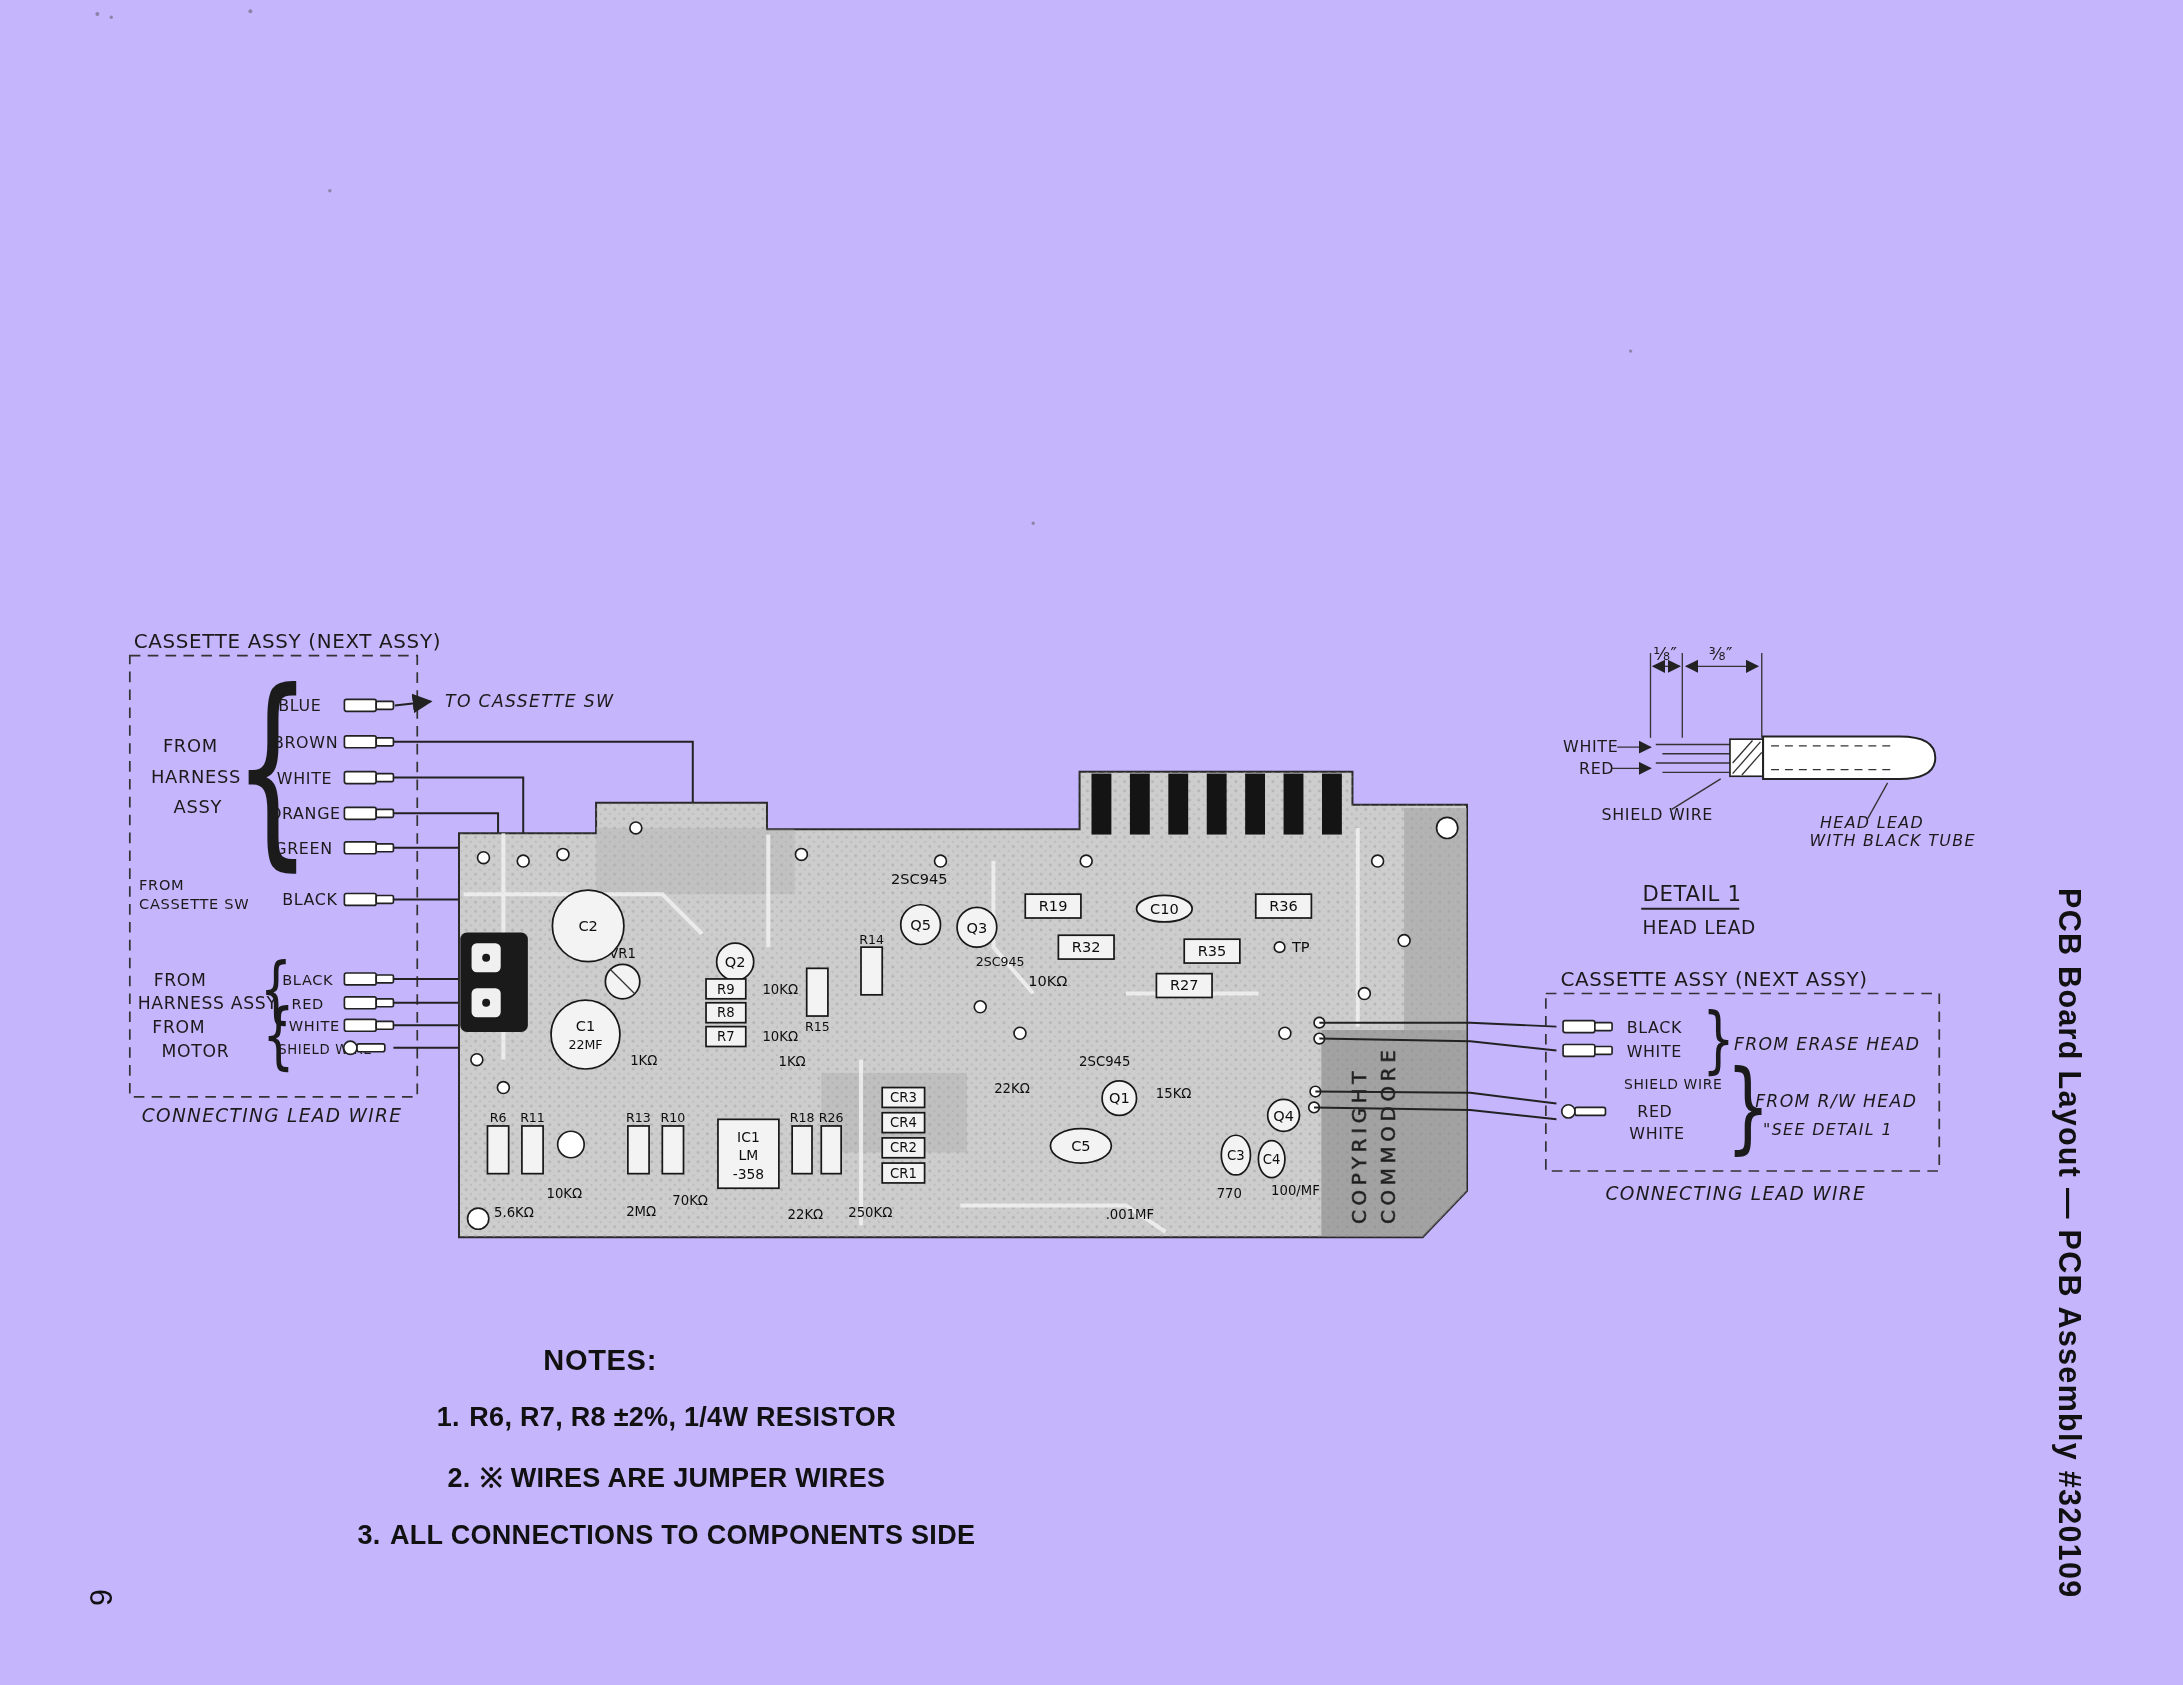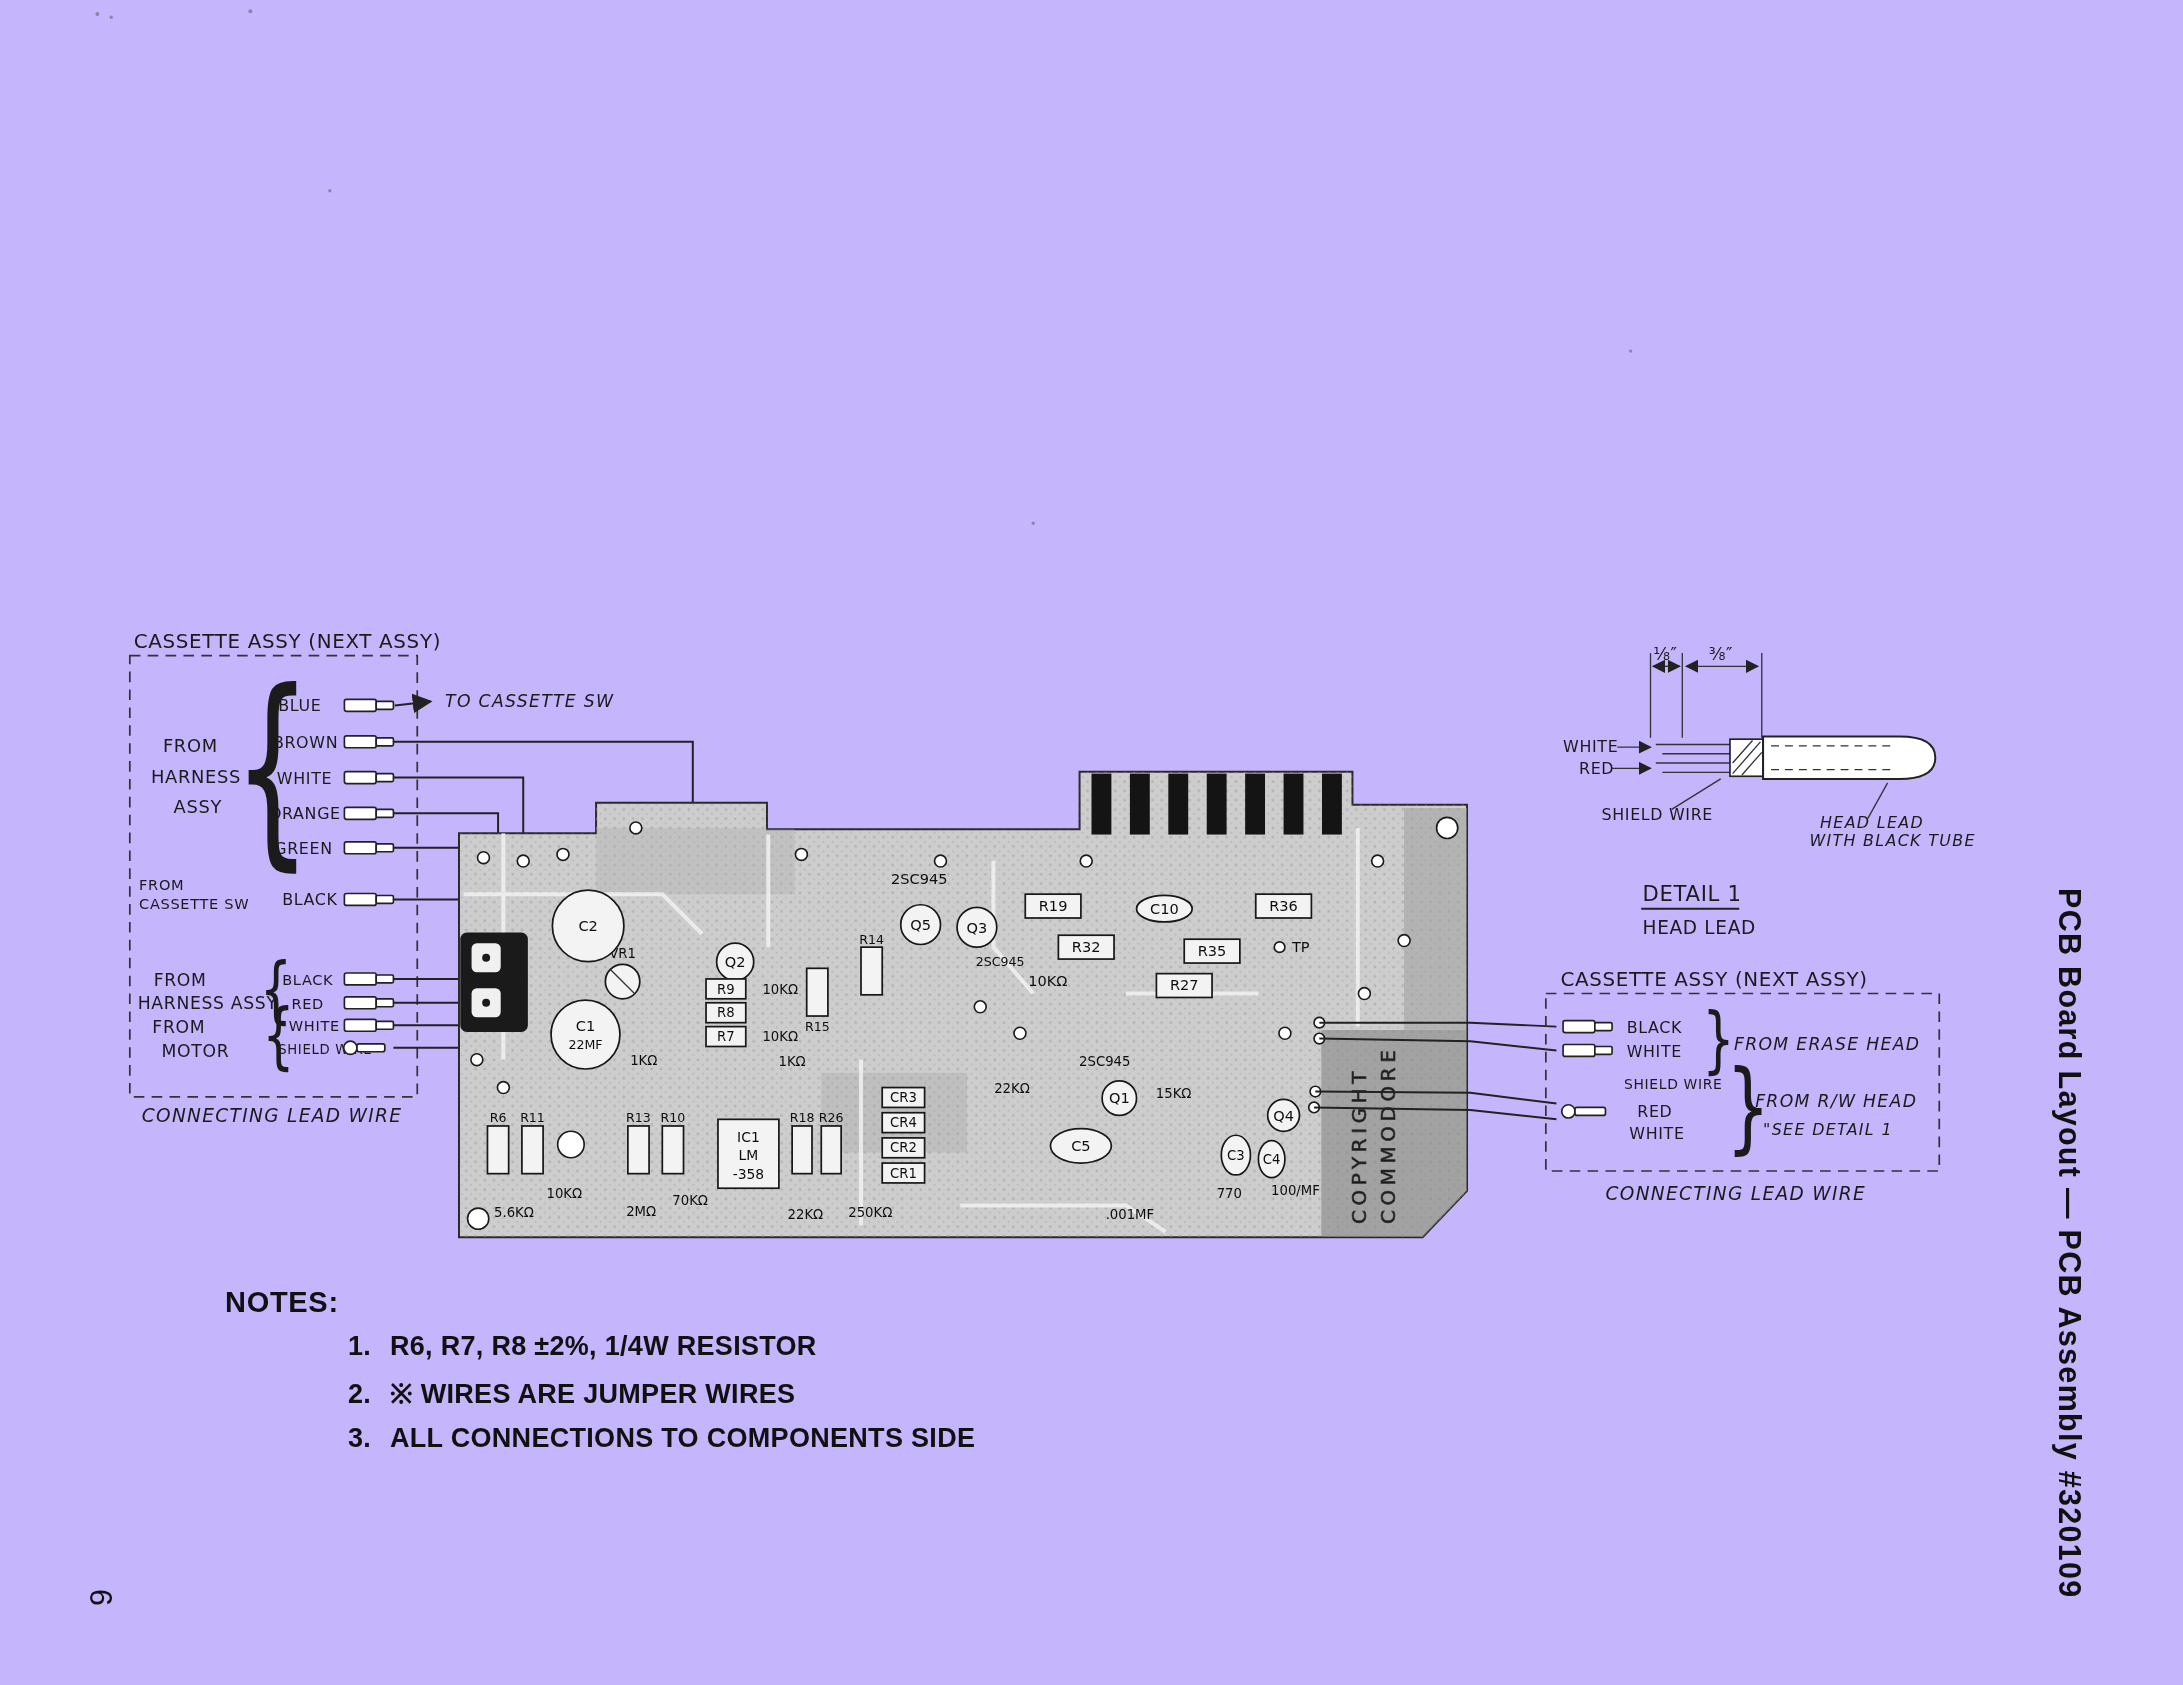--- a/index.html
+++ b/index.html
@@ -7,23 +7,23 @@
         font-family:"Liberation Sans",sans-serif;color:#111;}
   .art{position:absolute;left:0;top:0;width:2183px;height:1685px;}
   svg text{font-family:"DejaVu Sans",sans-serif;fill:#1b1b1b;}
   .hand{letter-spacing:1px;}
   .hand-i{font-style:italic;letter-spacing:2px;}
   .pcbtxt{fill:#0e0e0e;}
   .ln{stroke:#222;stroke-width:3;fill:none;}
   .lnthin{stroke:#333;stroke-width:2;fill:none;}
   .dash{stroke:#333;stroke-width:2.6;fill:none;stroke-dasharray:16 11;}
   .comp{fill:#f3f3f3;stroke:#181818;stroke-width:2.6;}
-  .notes{position:absolute;left:225px;top:1286px;}
+  .notes{position:absolute;left:225px;top:1344px;text-align:center;}
   .notes-heading{font-size:29px;font-weight:bold;letter-spacing:0.7px;}
-  .note-line{margin-left:123px;margin-top:12px;font-size:27px;font-weight:bold;letter-spacing:0.3px;white-space:nowrap;}
+  .note-line{margin-left:123px;margin-top:25px;font-size:27px;font-weight:bold;letter-spacing:0.3px;white-space:nowrap;}
   .note-num{display:inline-block;width:42px;}
   .side-title{position:absolute;left:2039px;top:888px;height:742px;width:48px;
               writing-mode:vertical-rl;font-size:30.5px;font-weight:bold;letter-spacing:1.3px;white-space:nowrap;}
   .page-num{position:absolute;left:93px;top:1580px;font-size:30.5px;transform:rotate(-90deg);}
 </style>
 </head>
 <body>
 
 <div class="page">
 

